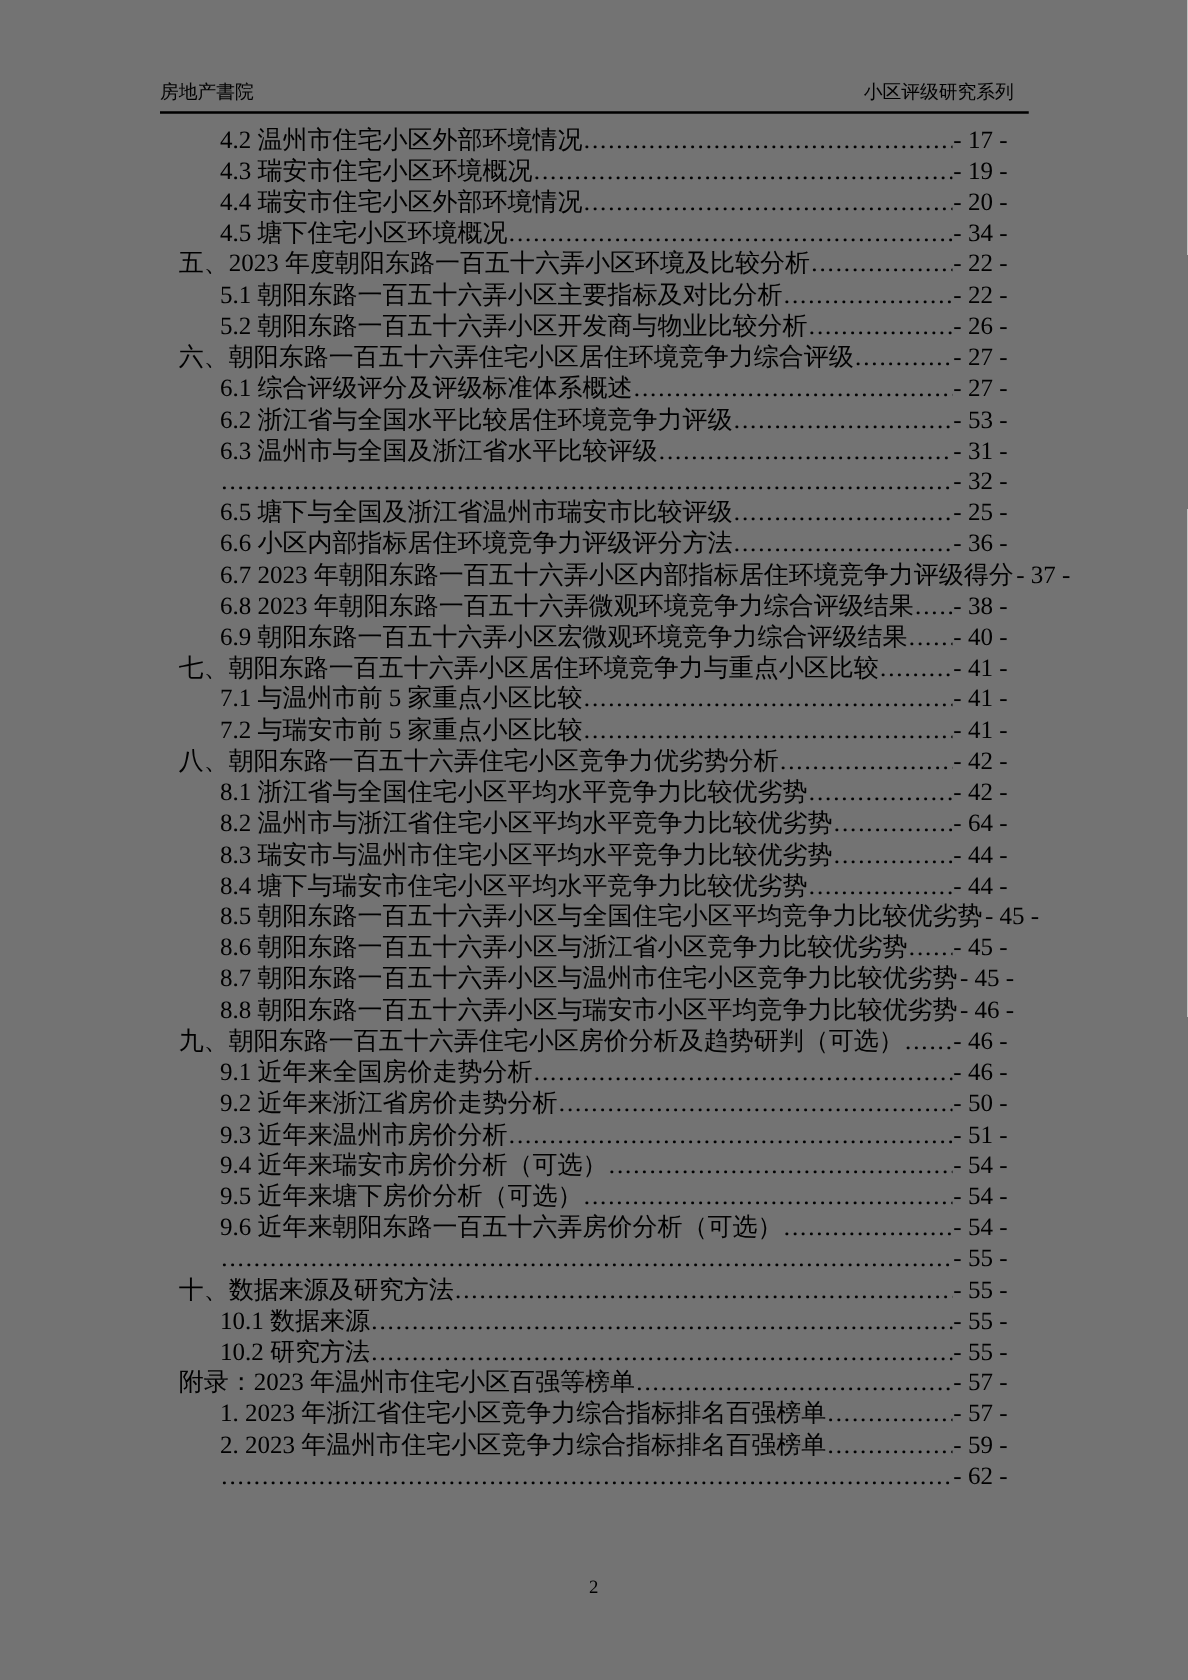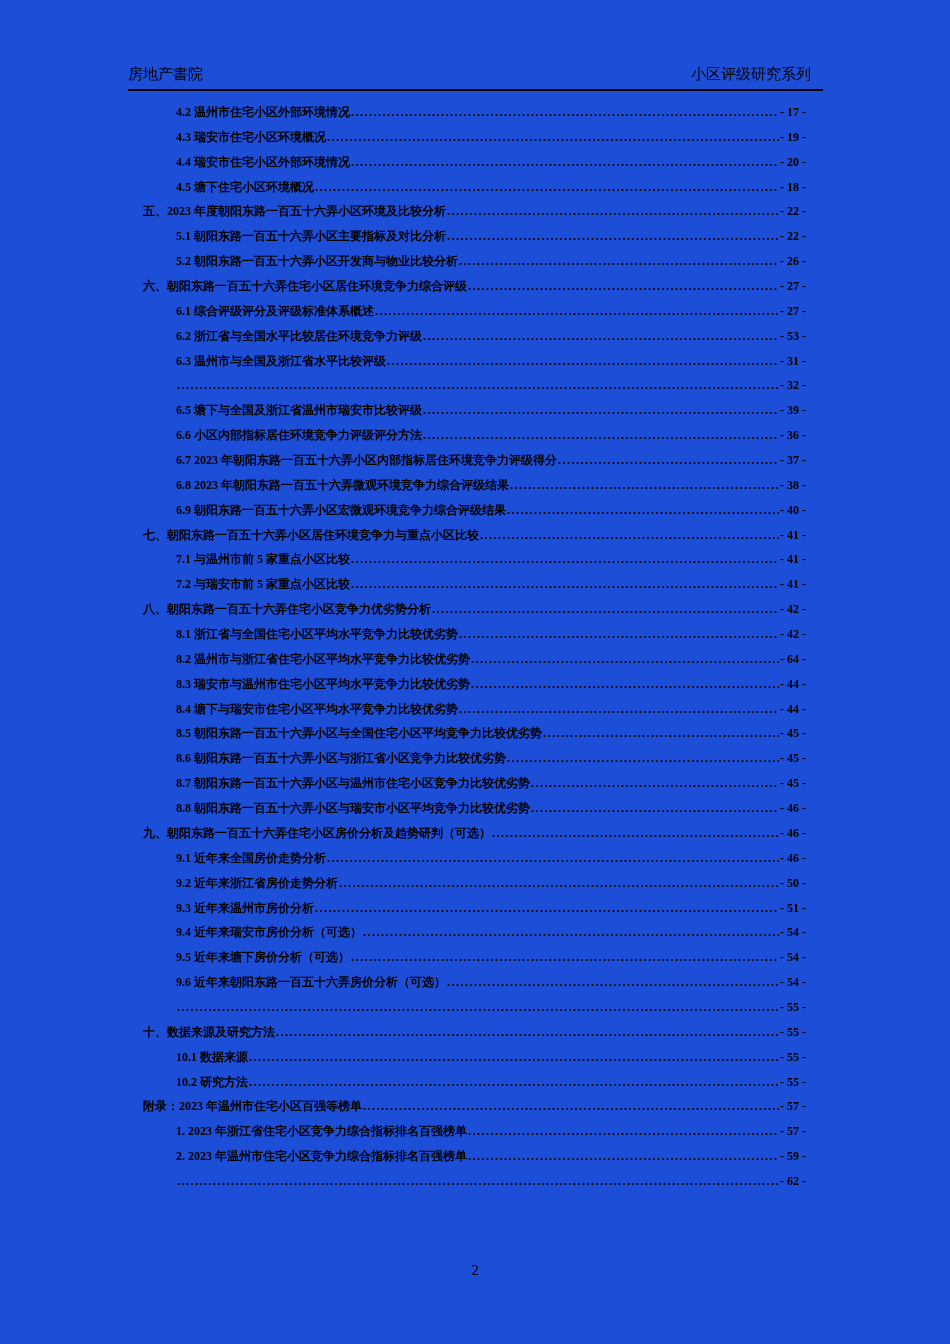--- a/index.html
+++ b/index.html
@@ -4,21 +4,21 @@
 <style>
   html, body {
     margin: 0;
     padding: 0;
     background: #ffffff;
   }
   .page {
     position: relative;
     width: 950px;
     height: 1344px;
-    background: #1d4ed8;
+    background: #737373;
     color: #000000;
     font-family: "Liberation Serif", "DejaVu Serif", serif;
     overflow: hidden;
   }
   .header {
     position: absolute;
     top: 63px;
     left: 128px;
     width: 695px;
     display: flex;
@@ -35,26 +35,25 @@
   .toc {
     position: absolute;
     top: 100px;
     left: 128px;
     width: 695px;
   }
   .toc-row {
     display: flex;
     align-items: baseline;
     height: 24.86px;
-    font-size: 12px;
+    font-size: 20px;
     line-height: 24.86px;
     padding-right: 17px;
     box-sizing: border-box;
     width: 100%;
-    font-weight: bold;
   }
   .toc-row.level-1 { padding-left: 15px; }
   .toc-row.level-2 { padding-left: 48px; }
   .toc-title { white-space: nowrap; flex: 0 0 auto; }
   .toc-leader {
     flex: 1 1 auto;
     overflow: hidden;
     white-space: nowrap;
     letter-spacing: 1.5px;
     margin: 0 1px;
@@ -93,21 +92,21 @@
       <span class="toc-page">- 19 -</span>
     </div>
       <div class="toc-row level-2">
       <span class="toc-title">4.4 瑞安市住宅小区外部环境情况</span>
       <span class="toc-leader">................................................................................................................................................................................................................................................</span>
       <span class="toc-page">- 20 -</span>
     </div>
       <div class="toc-row level-2">
       <span class="toc-title">4.5 塘下住宅小区环境概况</span>
       <span class="toc-leader">................................................................................................................................................................................................................................................</span>
-      <span class="toc-page">- 18 -</span>
+      <span class="toc-page">- 34 -</span>
     </div>
       <div class="toc-row level-1">
       <span class="toc-title">五、2023 年度朝阳东路一百五十六弄小区环境及比较分析</span>
       <span class="toc-leader">................................................................................................................................................................................................................................................</span>
       <span class="toc-page">- 22 -</span>
     </div>
       <div class="toc-row level-2">
       <span class="toc-title">5.1 朝阳东路一百五十六弄小区主要指标及对比分析</span>
       <span class="toc-leader">................................................................................................................................................................................................................................................</span>
       <span class="toc-page">- 22 -</span>
@@ -137,21 +136,21 @@
       <span class="toc-leader">................................................................................................................................................................................................................................................</span>
       <span class="toc-page">- 31 -</span>
     </div>
       <div class="toc-row level-2">
       <span class="toc-leader">................................................................................................................................................................................................................................................</span>
       <span class="toc-page">- 32 -</span>
     </div>
       <div class="toc-row level-2">
       <span class="toc-title">6.5 塘下与全国及浙江省温州市瑞安市比较评级</span>
       <span class="toc-leader">................................................................................................................................................................................................................................................</span>
-      <span class="toc-page">- 39 -</span>
+      <span class="toc-page">- 25 -</span>
     </div>
       <div class="toc-row level-2">
       <span class="toc-title">6.6 小区内部指标居住环境竞争力评级评分方法</span>
       <span class="toc-leader">................................................................................................................................................................................................................................................</span>
       <span class="toc-page">- 36 -</span>
     </div>
       <div class="toc-row level-2">
       <span class="toc-title">6.7 2023 年朝阳东路一百五十六弄小区内部指标居住环境竞争力评级得分</span>
       <span class="toc-leader">................................................................................................................................................................................................................................................</span>
       <span class="toc-page">- 37 -</span>

